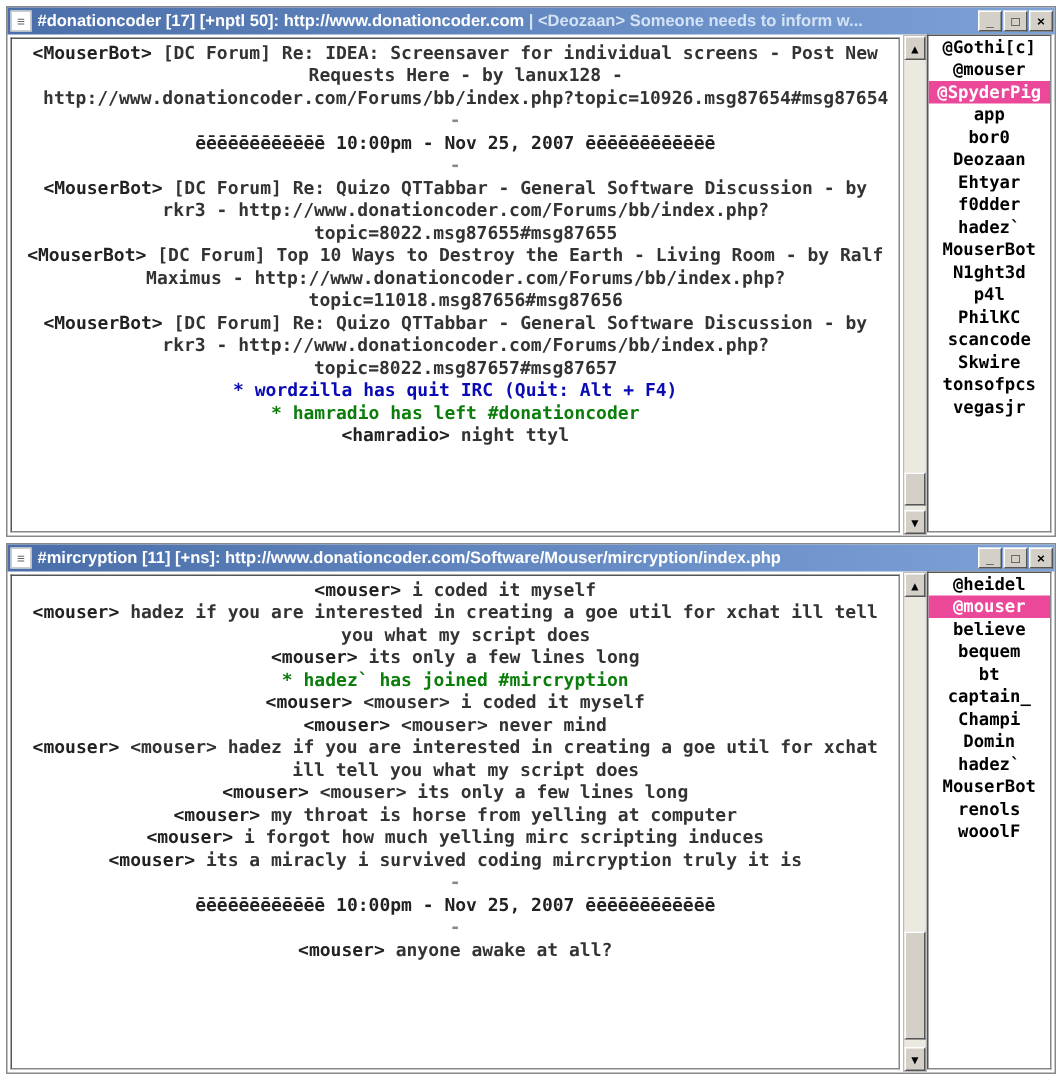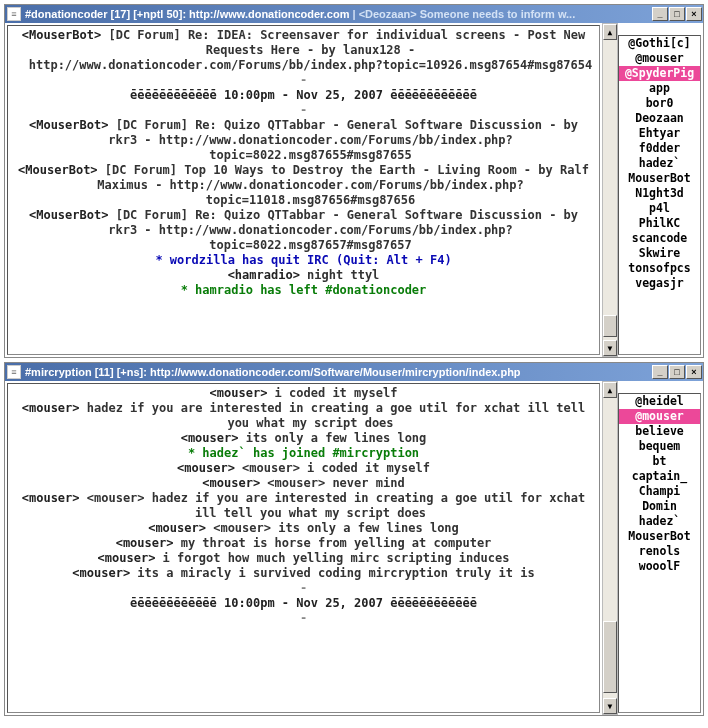--- a/index.html
+++ b/index.html
@@ -83,21 +83,21 @@
   }
   .chat-area .line { margin-bottom: 0; text-indent: -14px; padding-left: 14px; }
   .nick { color: #222; }
   .sysgreen { color: #0a7d0a; }
   .sysblue { color: #0909b5; }
   .dash { color: #888; }
   .ts-row { color: #222; }
   .userlist-wrap {
     display: flex;
     width: 83px;
-    margin: 12px 2px 2px 0;
+    margin: 0 2px 2px 0;
   }
   .userlist {
     flex: 1;
     border: 1px solid #888;
     border-top-color: #555;
     border-left-color: #555;
     background: #fff;
     overflow: hidden;
     font-weight: bold;
     font-size: 11.5px;
@@ -159,22 +159,22 @@
       <div class="client">
         <div class="chat-area">
           <div class="line"><span class="nick">&lt;MouserBot&gt;</span><span> [DC Forum] Re: IDEA: Screensaver for individual screens - Post New Requests Here - by lanux128 - http://www.donationcoder.com/Forums/bb/index.php?topic=10926.msg87654#msg87654</span></div>
           <div class="line dash">-</div>
           <div class="line ts-row">ēēēēēēēēēēēē 10:00pm - Nov 25, 2007 ēēēēēēēēēēēē</div>
           <div class="line dash">-</div>
           <div class="line"><span class="nick">&lt;MouserBot&gt;</span><span> [DC Forum] Re: Quizo QTTabbar - General Software Discussion - by rkr3 - http://www.donationcoder.com/Forums/bb/index.php?topic=8022.msg87655#msg87655</span></div>
           <div class="line"><span class="nick">&lt;MouserBot&gt;</span><span> [DC Forum] Top 10 Ways to Destroy the Earth - Living Room - by Ralf Maximus - http://www.donationcoder.com/Forums/bb/index.php?topic=11018.msg87656#msg87656</span></div>
           <div class="line"><span class="nick">&lt;MouserBot&gt;</span><span> [DC Forum] Re: Quizo QTTabbar - General Software Discussion - by rkr3 - http://www.donationcoder.com/Forums/bb/index.php?topic=8022.msg87657#msg87657</span></div>
           <div class="line sysblue">* wordzilla has quit IRC (Quit: Alt + F4)</div>
+          <div class="line sysgreen">* hamradio has left #donationcoder</div>
           <div class="line"><span class="nick">&lt;hamradio&gt;</span><span> night ttyl</span></div>
-          <div class="line sysgreen">* hamradio has left #donationcoder</div>
         </div>
         <div class="scrollbar">
           <div class="sb-btn">▲</div>
           <div class="sb-track">
             <div class="sb-thumb" style="top: 275px; height: 22px;"></div>
           </div>
           <div class="sb-btn">▼</div>
         </div>
         <div class="userlist-wrap">
           <div class="userlist">
@@ -218,20 +218,21 @@
           <div class="line"><span class="nick">&lt;mouser&gt;</span><span> &lt;mouser&gt; i coded it myself</span></div>
           <div class="line"><span class="nick">&lt;mouser&gt;</span><span> &lt;mouser&gt; never mind</span></div>
           <div class="line"><span class="nick">&lt;mouser&gt;</span><span> &lt;mouser&gt; hadez if you are interested in creating a goe util for xchat ill tell you what my script does</span></div>
           <div class="line"><span class="nick">&lt;mouser&gt;</span><span> &lt;mouser&gt; its only a few lines long</span></div>
           <div class="line"><span class="nick">&lt;mouser&gt;</span><span> my throat is horse from yelling at computer</span></div>
           <div class="line"><span class="nick">&lt;mouser&gt;</span><span> i forgot how much yelling mirc scripting induces</span></div>
           <div class="line"><span class="nick">&lt;mouser&gt;</span><span> its a miracly i survived coding mircryption truly it is</span></div>
           <div class="line dash">-</div>
           <div class="line ts-row">ēēēēēēēēēēēē 10:00pm - Nov 25, 2007 ēēēēēēēēēēēē</div>
           <div class="line dash">-</div>
+          <div class="line"><span class="nick">&lt;mouser&gt;</span><span> anyone awake at all?</span></div>
         </div>
         <div class="scrollbar">
           <div class="sb-btn">▲</div>
           <div class="sb-track">
             <div class="sb-thumb" style="top: 223px; height: 72px;"></div>
           </div>
           <div class="sb-btn">▼</div>
         </div>
         <div class="userlist-wrap">
           <div class="userlist">

